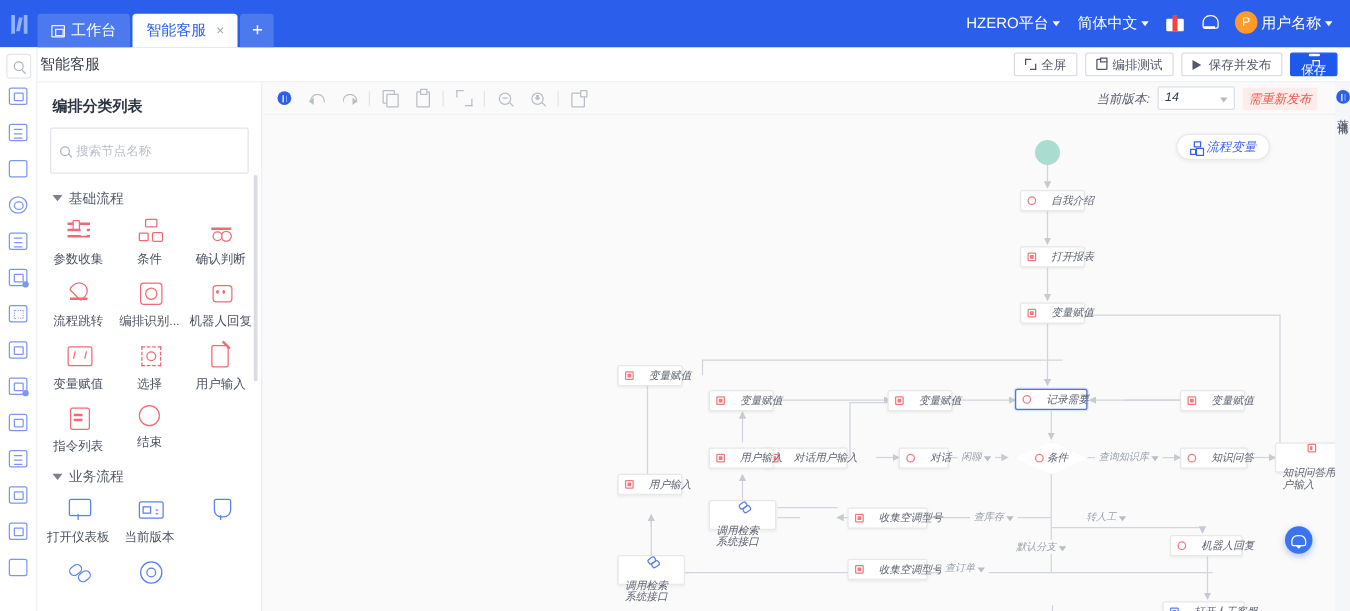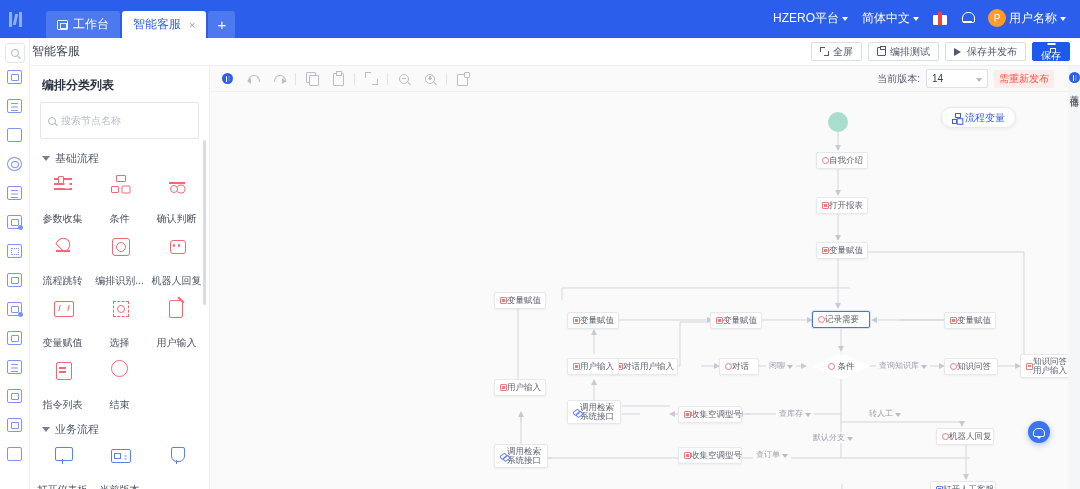--- a/index.html
+++ b/index.html
@@ -4,21 +4,21 @@
 <style>
   * { box-sizing: border-box; margin: 0; padding: 0; }
   html, body {
     width: 1080px; height: 489px;
     font-family: "Liberation Sans", "DejaVu Sans", sans-serif;
     background: #f0f2f5; overflow: hidden;
   }
   
   .topbar {
     position: absolute; top: 0; left: 0; width: 1080px; height: 38px;
-    background: #2b5eea; display: flex; align-items: flex-end; gap: 16px;
+    background: #2b5eea; display: flex; align-items: flex-end;
   }
   .logo-box { width: 30px; height: 38px; display: flex; align-items: center; justify-content: center; }
   .logo-mark { width: 13px; height: 15px; position: relative; }
   .logo-mark i { position: absolute; background: #8fb0fb; }
   .logo-mark i:nth-child(1){ left:0; top:0; width:3px; height:15px; }
   .logo-mark i:nth-child(2){ left:5px; top:2px; width:3px; height:11px; transform: skewX(-12deg); }
   .logo-mark i:nth-child(3){ left:10px; top:0; width:3px; height:15px; }
   .tabs { display: flex; align-items: flex-end; height: 38px; }
   .tab {
     height: 27px; padding: 0 11px; margin-right: 2px;
@@ -96,21 +96,21 @@
   }
   .palette-title { font-size: 12px; font-weight: bold; color: #2c3342; padding: 11px 0 8px 12px; }
   .palette-search {
     margin: 0 10px 12px; height: 37px; border: 1px solid #e2e5ec; border-radius: 2px;
     display: flex; align-items: center; gap: 5px; padding: 0 7px;
   }
   .palette-search span { font-size: 10px; color: #b8bdc9; }
   .section-head { display: flex; align-items: center; gap: 5px; padding: 0 0 8px 12px; font-size: 11px; color: #555c6b; cursor: pointer; }
   .tri { width:0;height:0;border-left:4px solid transparent;border-right:4px solid transparent;border-top:5px solid #7a808c; }
   .grid { display: grid; grid-template-columns: repeat(3, 1fr); row-gap: 10px; padding: 0 4px 10px; }
-  .pal-item { display: flex; flex-direction: column; align-items: center; gap: 18px; cursor: pointer; justify-content: space-between; }
+  .pal-item { display: flex; flex-direction: column; align-items: center; gap: 6px; cursor: pointer; }
   .pal-label { font-size: 10px; color: #4b5260; white-space: nowrap; }
   .gico { width: 20px; height: 20px; position: relative; }
   
   .gico.sliders::before { content:""; position:absolute; left:1px; top:4px; width:18px; height:1.6px; background:#f06a75; box-shadow: 0 5px 0 #f06a75, 0 10px 0 #f06a75; }
   .gico.sliders::after { content:""; position:absolute; left:5px; top:2px; width:4px; height:5.5px; border:1.6px solid #f06a75; border-radius:1px; background:#fff;
     box-shadow: 6px 5px 0 -0.5px #fff; }
   .gico.tree::before { content:""; position:absolute; left:6px; top:1px; width:8px; height:5px; border:1.6px solid #f06a75; border-radius:1px; }
   .gico.tree::after { content:""; position:absolute; left:1px; top:12px; width:6px; height:5px; border:1.6px solid #f06a75; border-radius:1px;
     box-shadow: 11px 0 0 -0.5px #fff, 11px 0 0 0.5px #f06a75; }
   .gico.scale::before { content:""; position:absolute; left:2px; top:8px; width:16px; height:1.6px; background:#f06a75; }
@@ -140,21 +140,21 @@
   .gico.b3::after { content:""; position:absolute; left:4px; top:8px; width:5px; height:4px; border:1.5px solid #5b7ff0; box-shadow: 8px 0 0 -2.5px #5b7ff0, 8px 3px 0 -2.5px #5b7ff0; }
   .gico.b4::before { content:""; position:absolute; left:4px; top:2px; width:12px; height:13px; border:1.6px solid #5b7ff0; border-radius: 2px 2px 6px 6px; }
   .gico.b4::after { content:""; position:absolute; left:9px; top:15px; width:1.6px; height:4px; background:#5b7ff0; }
   .gico.b5::before { content:""; position:absolute; left:2px; top:5px; width:9px; height:6px; border:1.6px solid #5b7ff0; border-radius:4px; transform: rotate(-35deg); }
   .gico.b5::after { content:""; position:absolute; left:9px; top:10px; width:9px; height:6px; border:1.6px solid #5b7ff0; border-radius:4px; transform: rotate(-35deg); }
   .gico.b6::before { content:""; position:absolute; left:2px; top:2px; width:16px; height:16px; border:1.6px solid #5b7ff0; border-radius:50%; }
   .gico.b6::after { content:""; position:absolute; left:7px; top:7px; width:6px; height:6px; border:1.6px solid #5b7ff0; border-radius:50%; }
   .pal-scroll { position:absolute; right:3px; top:74px; width:3px; height:165px; background:#d9dce3; border-radius:2px; }
 
   
-  .canvas-wrap { position: absolute; top: 66px; left: 210px; width: 858px; height: 423px; background: #fafafa; }
+  .canvas-wrap { position: absolute; top: 66px; left: 210px; width: 858px; height: 423px; background: #fafafa; font-style: italic; }
   .canvas-toolbar {
     position: absolute; top: 0; left: 0; width: 858px; height: 26px;
     background: #fafafa; display: flex; align-items: center; gap: 0px; padding-left: 4px;
     border-bottom: 1px solid #f0f0f0;
   }
   .tb-btn { width: 26px; height: 26px; display: flex; align-items: center; justify-content: center; cursor: pointer; }
   .tb-sep { width: 1px; height: 12px; background: #e2e4e9; margin: 0 3px; }
   .tb-g { width: 13px; height: 13px; position: relative; color: #b9bdc6; }
   .tb-dot { width: 11px; height: 11px; border-radius: 50%; background: #2b5eea; position: relative; }
   .tb-dot::after { content:""; position:absolute; left:4px; top:2.5px; width:1.6px; height:6px; background:#fff; border-radius:1px; box-shadow: 2.5px 0 0 -0.3px rgba(255,255,255,.85); }
@@ -202,25 +202,25 @@
     box-shadow: 0 1px 4px rgba(0,0,0,.07); cursor: pointer; white-space: nowrap;
   }
   .pill-ico { width: 9px; height: 9px; position: relative; }
   .pill-ico::before { content:""; position:absolute; left:2.5px; top:0; width:4px; height:3px; border:1.2px solid #3a63e8; }
   .pill-ico::after { content:""; position:absolute; left:0; top:5.5px; width:3px; height:3px; border:1.2px solid #3a63e8; box-shadow: 5.5px 0 0 -0.2px #fff, 5.5px 0 0 0.8px #3a63e8; }
 
   
   .graph { position: absolute; top: 26px; left: 0; width: 858px; height: 397px; overflow: hidden; }
   .node {
     position: absolute; background: #fff; border: 1px solid #e8e8e8; border-radius: 2px;
-    display: flex; align-items: center; gap: 0; padding: 0 5px;
+    display: flex; align-items: center; gap: 12px; padding: 0 5px;
     font-size: 8.5px; color: #5d6270; height: 17px; white-space: nowrap;
-    box-shadow: 0 1px 2px rgba(0,0,0,.05); cursor: pointer;
-  }
-  .node.two-line { height: 24px; align-items: center; white-space: normal; line-height: 9px; }
+    box-shadow: 0 1px 2px rgba(0,0,0,.05); cursor: pointer; justify-content: space-between;
+  }
+  .node.two-line { height: 24px; align-items: center; white-space: normal; line-height: 9px; flex-direction: column; }
   .node.selected { border: 1.3px solid #4a73e8; box-shadow: 0 0 0 1px rgba(74,115,232,.18); }
   .nico { width: 7px; height: 7px; flex: none; position: relative; }
   .nico.r { border: 1.2px solid #ef7b80; border-radius: 1px; }
   .nico.r::after { content:""; position:absolute; left:1.2px; top:1.2px; width:2.6px; height:2.6px; background:#ef7b80; }
   .nico.r2 { border: 1.2px solid #ef7b80; border-radius: 50%; }
   .nico.b { border: 1.2px solid #5b7ff0; border-radius: 1px; }
   .nico.b::after { content:""; position:absolute; left:1.2px; top:1.2px; width:2.6px; height:2.6px; background:#5b7ff0; }
   .nico.link { border: none; }
   .nico.link::before { content:""; position:absolute; left:0; top:1px; width:4.5px; height:3px; border:1.1px solid #5b7ff0; border-radius:2px; transform: rotate(-35deg); }
   .nico.link::after { content:""; position:absolute; left:3px; top:3.5px; width:4.5px; height:3px; border:1.1px solid #5b7ff0; border-radius:2px; transform: rotate(-35deg); }

